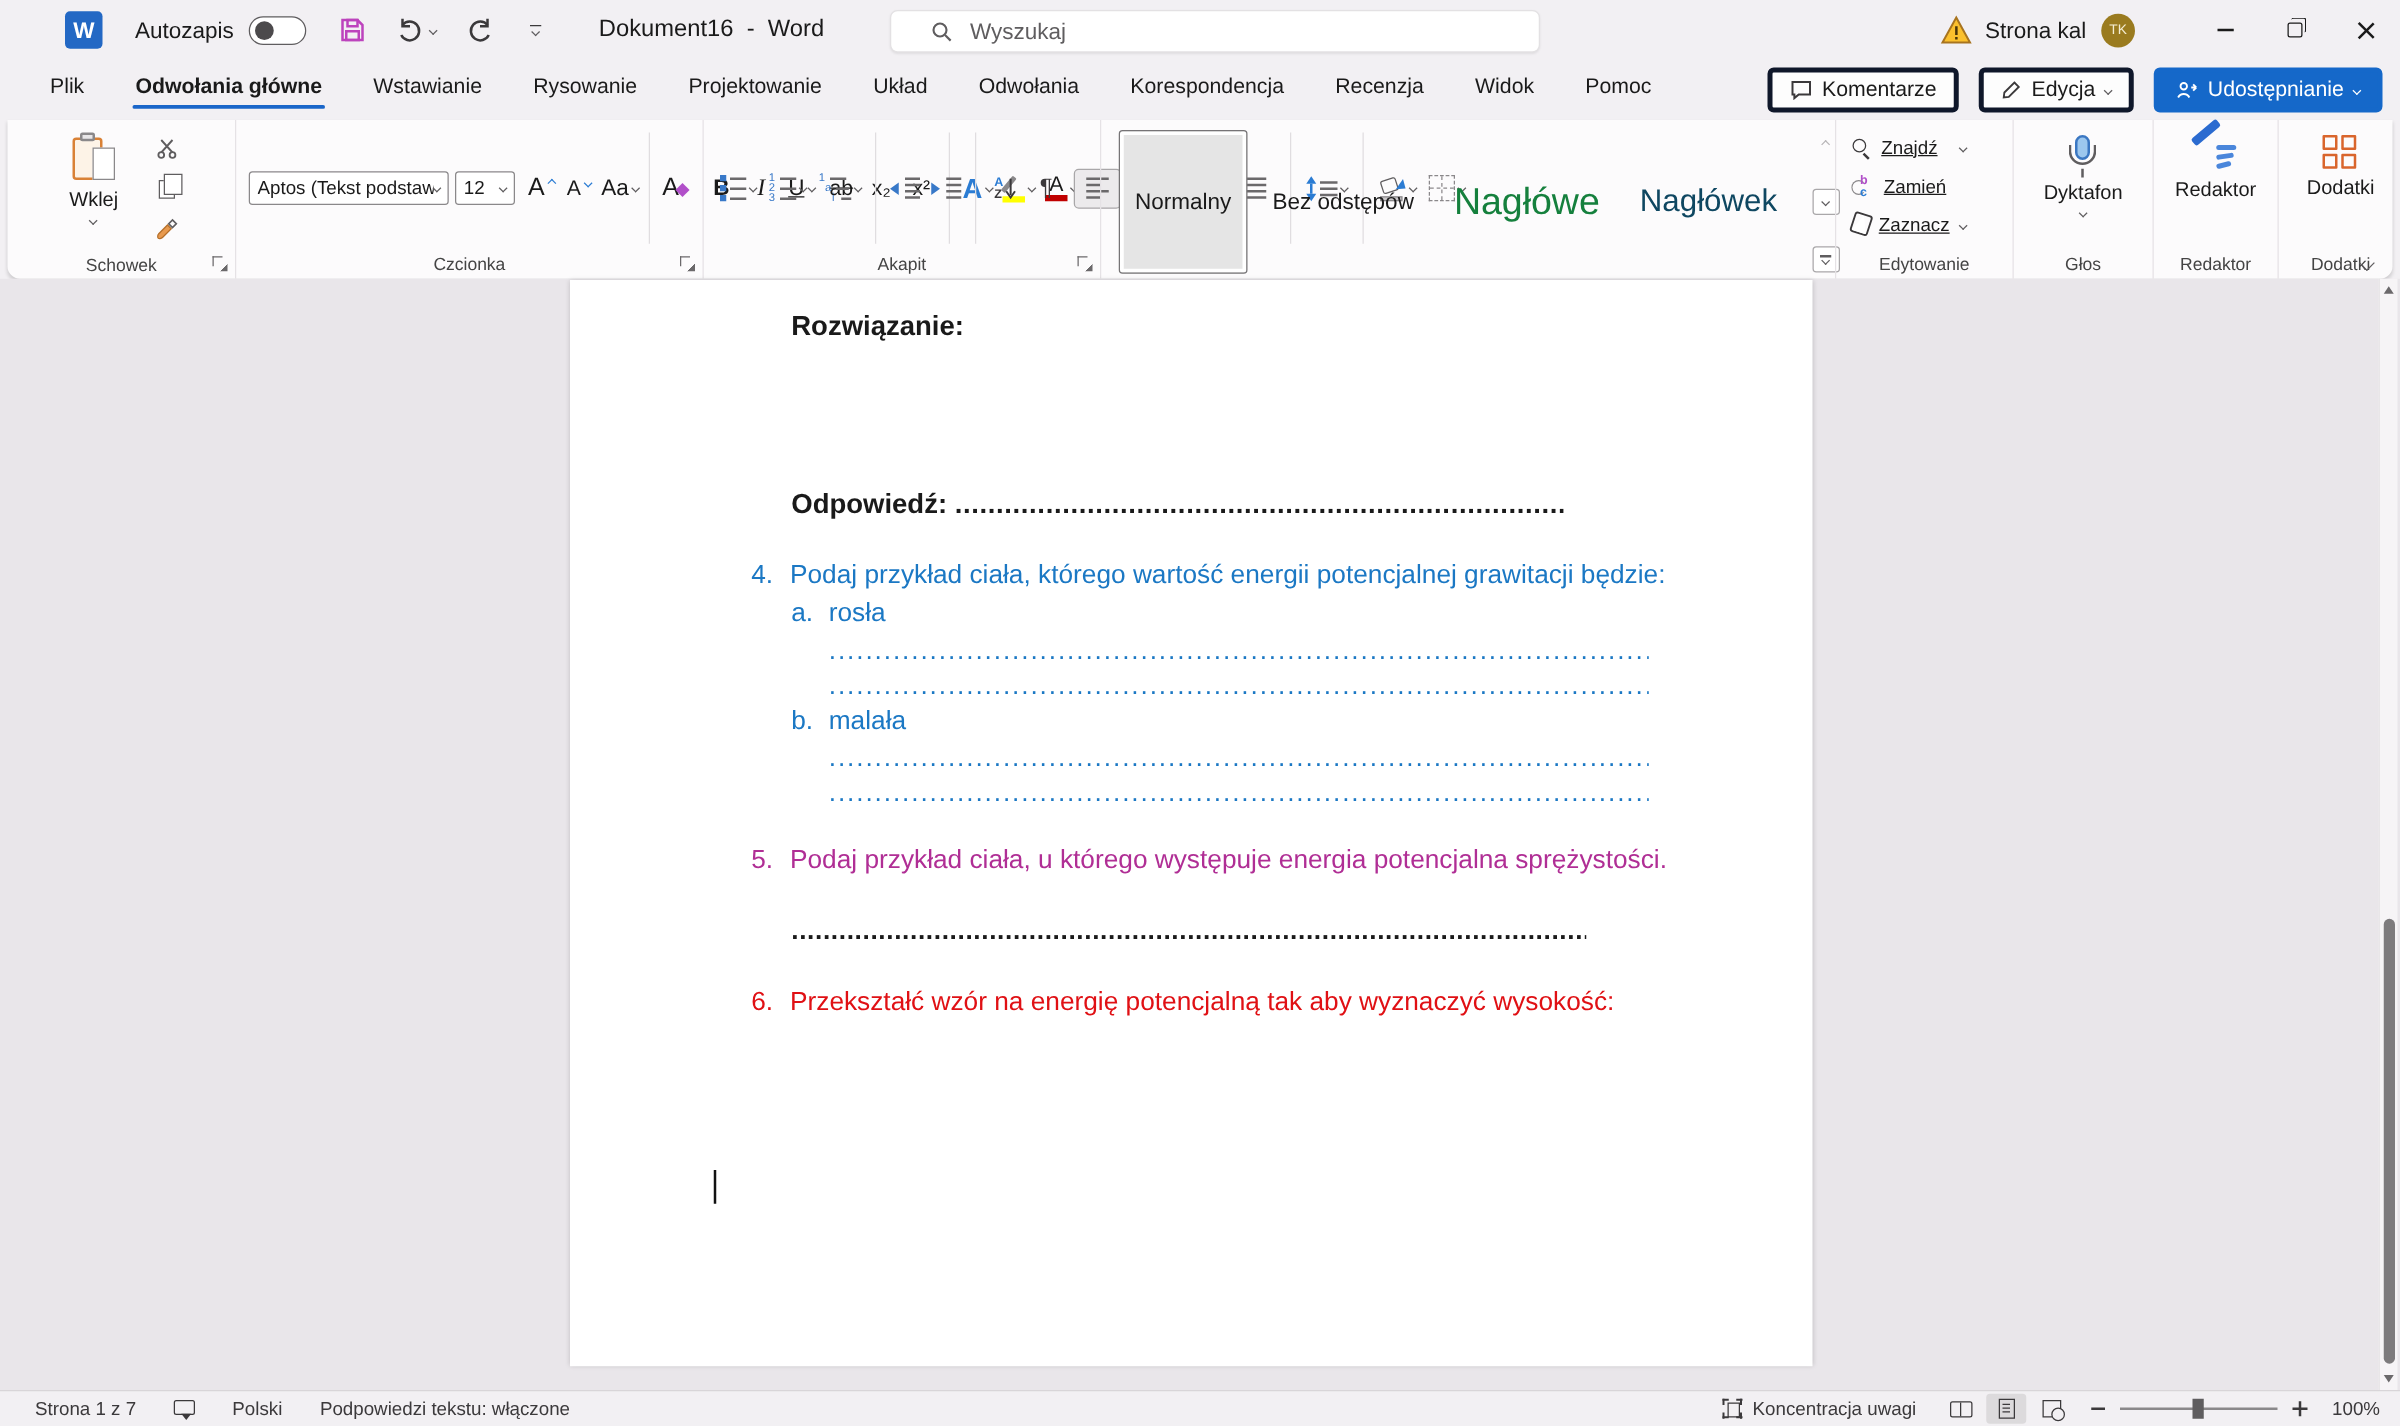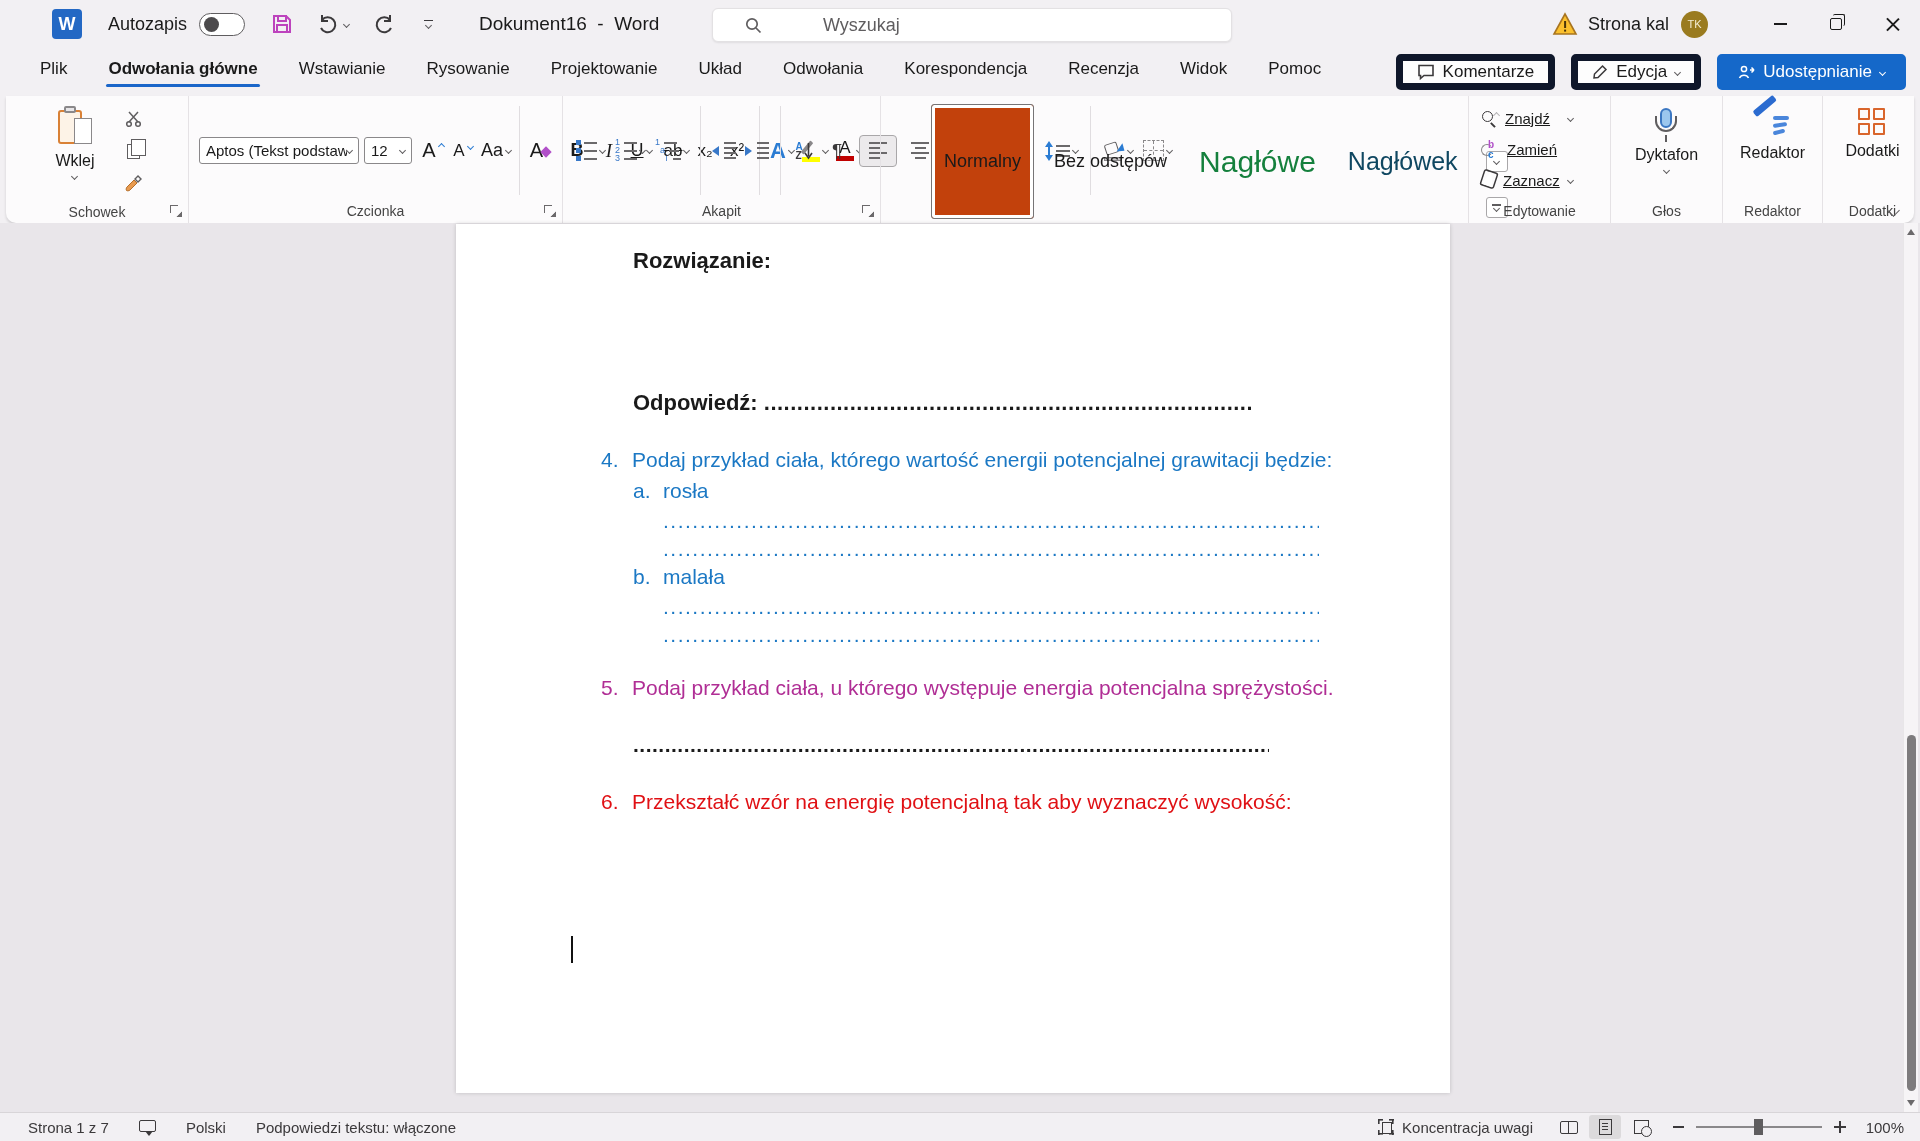--- a/index.html
+++ b/index.html
@@ -9,41 +9,41 @@
   
   .titlebar { position:absolute; left:0; top:0; width:1920px; height:48px; display:flex; align-items:center; background:#f2f0f3; }
   .word-logo { width:30px; height:30px; margin-left:52px; border-radius:4px; background:#2368c4; color:#fff; font-weight:bold; font-size:18px; display:flex; align-items:center; justify-content:center; }
   .autosave-label { margin-left:26px; font-size:18px; color:#1a1a1a; }
   .tgl { width:46px; height:23px; margin-left:12px; border:1px solid #5f5d5f; border-radius:12px; background:#fff; position:relative; }
   .tgl i { position:absolute; left:4px; top:3px; width:15px; height:15px; border-radius:50%; background:#4c4a4c; }
   .qat { display:flex; align-items:center; gap:14px; margin-left:22px; }
   .qat-btn { width:30px; height:30px; display:flex; align-items:center; justify-content:center; border-radius:4px; }
   .doc-title { margin-left:36px; font-size:19px; white-space:pre; }
   .search-box { position:absolute; left:712px; top:8px; width:520px; height:34px; background:#fff; border:1px solid #e3e1e3; border-radius:6px; box-shadow:0 1px 2px rgba(0,0,0,.08); display:flex; align-items:center; padding-left:32px; gap:14px; }
-  .search-box span { font-size:18px; color:#5f5d5f;margin-left:47px; }
+  .search-box span { font-size:18px; color:#5f5d5f; }
   .tb-right { position:absolute; right:0; top:0; height:48px; display:flex; align-items:center; }
   .warn-wrap { margin-right:10px; }
   .user-name { font-size:18px; margin-right:12px; }
   .avatar { width:27px; height:27px; border-radius:50%; background:#9a7b1f; color:#f4edd2; font-size:11px; display:flex; align-items:center; justify-content:center; margin-right:44px; }
   .win-btn { width:56px; height:48px; display:flex; align-items:center; justify-content:center; }
   .min-glyph { width:13px; height:2px; background:#1a1a1a; }
   .restore-glyph { width:12px; height:12px; border:1.5px solid #1a1a1a; border-radius:2px; position:relative; background:#f2f0f3; }
   .restore-glyph::before { content:""; position:absolute; left:2px; top:-5px; width:11px; height:11px; border-top:1.5px solid #1a1a1a; border-right:1.5px solid #1a1a1a; border-radius:2px; }
   .close-glyph { position:relative; width:15px; height:15px; }
   .close-glyph::before,.close-glyph::after { content:""; position:absolute; left:7px; top:-1px; width:1.6px; height:17px; background:#1a1a1a; }
   .close-glyph::before { transform:rotate(45deg);} .close-glyph::after { transform:rotate(-45deg);}
 
   
   .tabrow { position:absolute; left:0; top:48px; width:1920px; height:48px; display:flex; align-items:center; background:#f2f0f3; }
   .tabs { display:flex; gap:37px; margin-left:38px; }
   .tab { font-size:17px; position:relative; padding:6px 2px 12px; cursor:default; }
   .tab.active { font-weight:bold; }
   .tab.active::after { content:""; position:absolute; left:0; right:0; bottom:4px; height:3.5px; border-radius:2px; background:#1a66c9; }
   .tr-actions { position:absolute; right:14px; top:54px; display:flex; gap:16px; align-items:center; }
-  .pill { height:36px; display:flex; align-items:center; gap:8px; padding:0 14px; border:7px solid #0f172a; border-radius:5px; background:#fdfdfd; font-size:17px; }
+  .pill { height:36px; display:flex; align-items:center; gap:8px; padding:0 14px; border:4px solid #0f172a; border-radius:5px; background:#fdfdfd; font-size:17px; }
   .pill.share { background:#1568c9; border-color:#1568c9; color:#fff; }
 
   
   .ribbon { position:absolute; left:6px; top:96px; width:1908px; height:127px; background:#fcfbfc; border-radius:0 0 10px 10px; box-shadow:0 2px 3px rgba(0,0,0,.14); display:flex; }
   .rgroup { display:flex; flex-direction:column; position:relative; flex:0 0 auto; }
   .rgroup + .rgroup { border-left:1px solid #e5e2e5; }
   .rg-body { flex:1; padding:8px 6px 2px; display:flex; }
   .rg-label { height:24px; display:flex; align-items:center; justify-content:center; font-size:14px; color:#444; position:relative; }
   .lnch { position:absolute; right:6px; bottom:6px; width:12px; height:12px; }
   .lnch::before { content:""; position:absolute; left:0; top:0; width:7px; height:7px; border-left:1.4px solid #6b696b; border-top:1.4px solid #6b696b; }
@@ -108,21 +108,21 @@
   .shade-ic .tin { position:absolute; left:2px; top:2px; width:13px; height:11px; border:1.8px solid #5f5d5f; transform:rotate(-18deg); border-radius:2px; }
   .shade-ic .spill { position:absolute; left:1px; bottom:0; width:18px; height:4px; background:#c9c6c9; border:1px solid #8a888a; }
   .shade-ic .tip { position:absolute; right:0; top:3px; width:0; height:0; border-top:5px solid transparent; border-bottom:5px solid transparent; border-left:6px solid #2b7cd3; transform:rotate(35deg); }
   .border-ic { width:21px; height:21px; border:1px dashed #8a888a; position:relative; }
   .border-ic::before { content:""; position:absolute; left:0; right:0; top:9px; border-top:1px dashed #8a888a; }
   .border-ic::after { content:""; position:absolute; top:0; bottom:0; left:9px; border-left:1px dashed #8a888a; }
 
   
   .gallery { display:flex; align-items:stretch; gap:8px; padding:2px 2px 2px 8px; }
   .stycard { display:flex; align-items:center; justify-content:center; padding:0 12px; border-radius:3px; white-space:nowrap; }
-  .stycard.sel { border:1.5px solid #767476; box-shadow:inset 0 0 0 3px #fff; background:#c2410c;margin-left:36px; }
+  .stycard.sel { border:1.5px solid #767476; box-shadow:inset 0 0 0 3px #fff; background:#e5e5e5; }
   .sty-normal { font-size:18px; }
   .sty-h1 { font-size:30px; color:#15803d; }
   .sty-h2 { font-size:25px; color:#0f4761; }
   .sty-clip { max-width:116px; overflow:hidden; }
   .scrollstrip { width:24px; display:flex; flex-direction:column; justify-content:space-between; padding:1px 0; margin-left:2px; }
   .sbtn { width:22px; height:21px; display:flex; flex-direction:column; align-items:center; justify-content:center; border-radius:3px; gap:2px; }
   .sbtn.boxed { border:1px solid #a9a7a9; background:#fff; }
   .sbtn .bar { width:9px; height:1.6px; background:#5f5d5f; }
 
   

